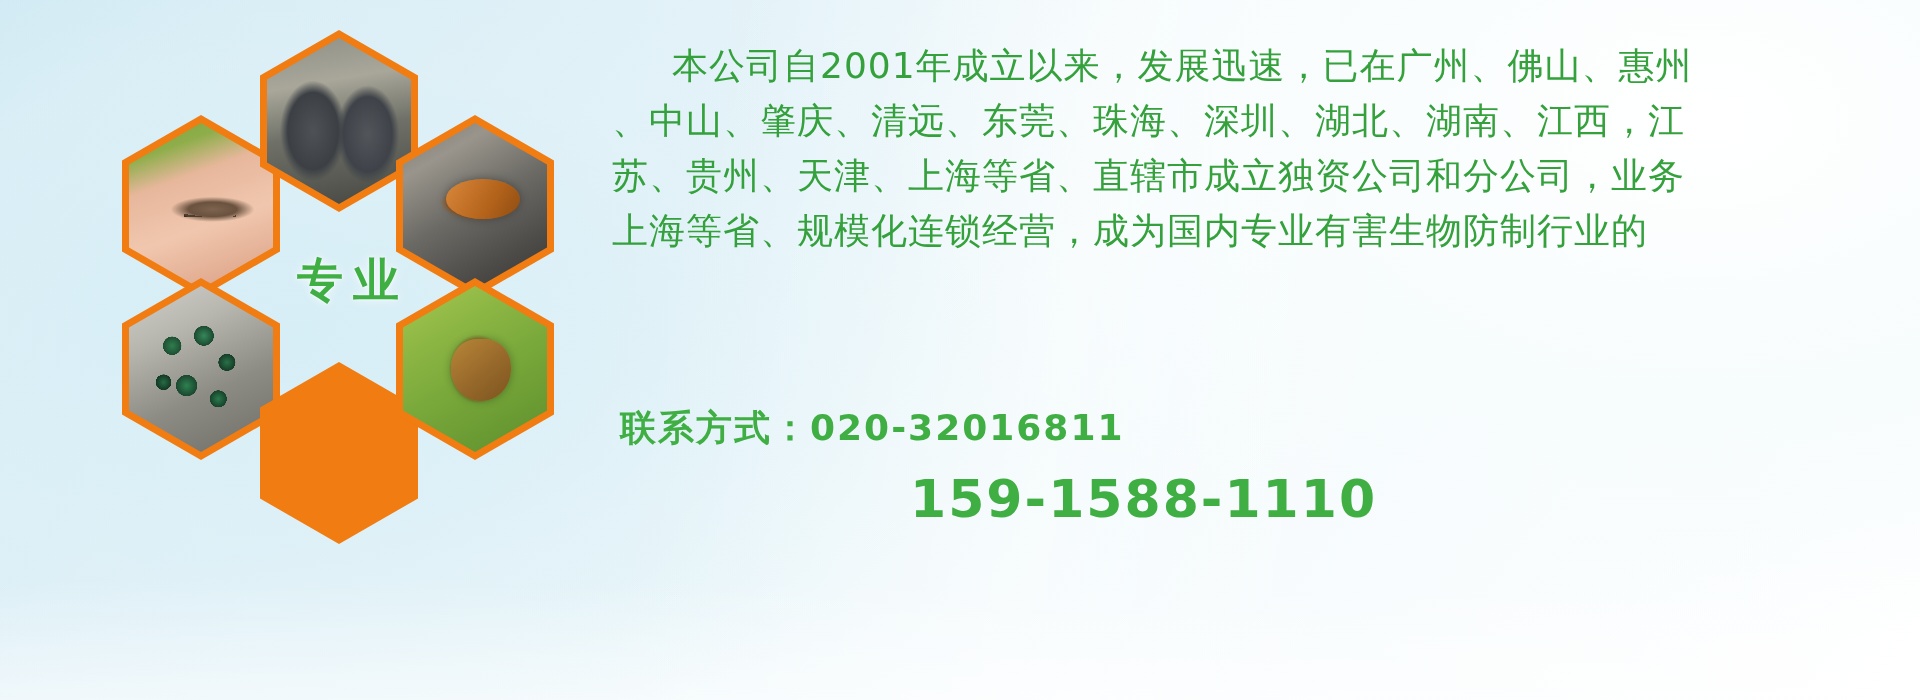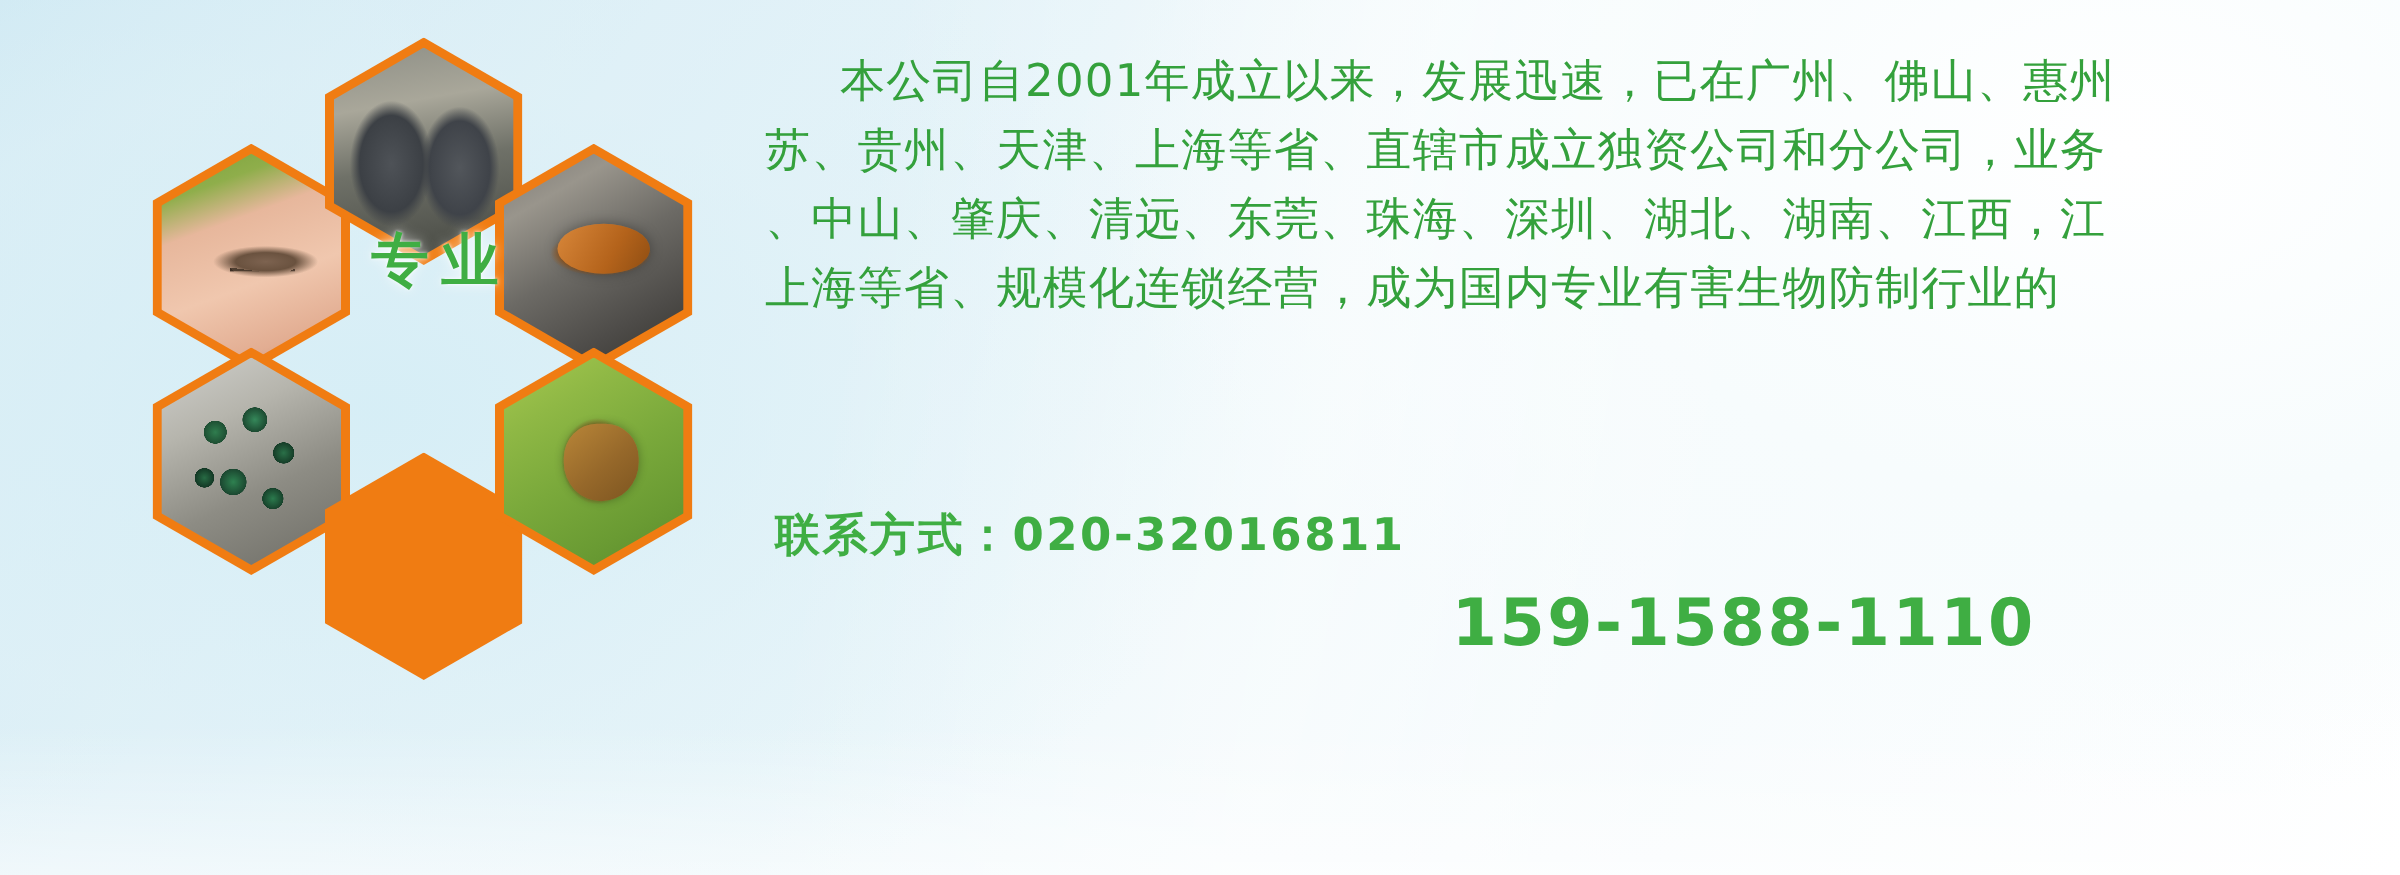--- a/index.html
+++ b/index.html
@@ -95,21 +95,21 @@
   .photo-stinkbug::after{
     content:"";position:absolute;left:33%;top:32%;width:60px;height:62px;
     border-radius:46% 46% 52% 52%;
     background:linear-gradient(140deg,#b98638,#96682a 55%,#7d5520);
     box-shadow:0 0 8px rgba(0,0,0,.3);
   }
 
   
   .hex-center{
     position:absolute;left:176px;top:175px;width:168px;height:190px;
-    display:flex;flex-direction:column;align-items:center;justify-content:flex-start;
+    display:flex;flex-direction:column;align-items:center;justify-content:center;
     gap:34px;
   }
   .hex-center .word{
     color:#3fae43;font-size:46px;font-weight:bold;letter-spacing:10px;
     text-indent:10px;line-height:1;
     text-shadow:0 0 3px rgba(255,255,255,.9),0 0 10px rgba(255,255,255,.8);
     font-family:"DejaVu Sans","Liberation Sans",sans-serif;
   }
 
   
@@ -133,21 +133,20 @@
   .contact .line1{
     color:#3fae43;font-size:36px;font-weight:bold;letter-spacing:2px;
     font-family:"DejaVu Sans","Liberation Sans",sans-serif;
     white-space:nowrap;
   }
   .contact .line2{
     color:#3fae43;font-size:52px;font-weight:bold;letter-spacing:2px;
     margin-top:16px;margin-left:290px;
     font-family:"DejaVu Sans","Liberation Sans",sans-serif;
     white-space:nowrap;
-    text-align:center;
   }
 </style>
 </head>
 <body>
 
 <div class="banner">
 
   <div class="sheen"></div>
 
   <div class="hex-cluster">
@@ -188,22 +187,22 @@
         </div>
     </div>
 
     <div class="hex-center">
       <div class="word">专业</div>
     </div>
   </div>
 
   <div class="copy">
     <p class="first">本公司自2001年成立以来，发展迅速，已在广州、佛山、惠州</p>
+    <p>、中山、肇庆、清远、东莞、珠海、深圳、湖北、湖南、江西，江</p>
     <p>苏、贵州、天津、上海等省、直辖市成立独资公司和分公司，业务</p>
-    <p>、中山、肇庆、清远、东莞、珠海、深圳、湖北、湖南、江西，江</p>
     <p>上海等省、规模化连锁经营，成为国内专业有害生物防制行业的</p>
   </div>
 
   <div class="contact">
     <div class="line1">联系方式：020-32016811</div>
     <div class="line2">159-1588-1110</div>
   </div>
 
   <div class="bottom-fade"></div>
 </div>

